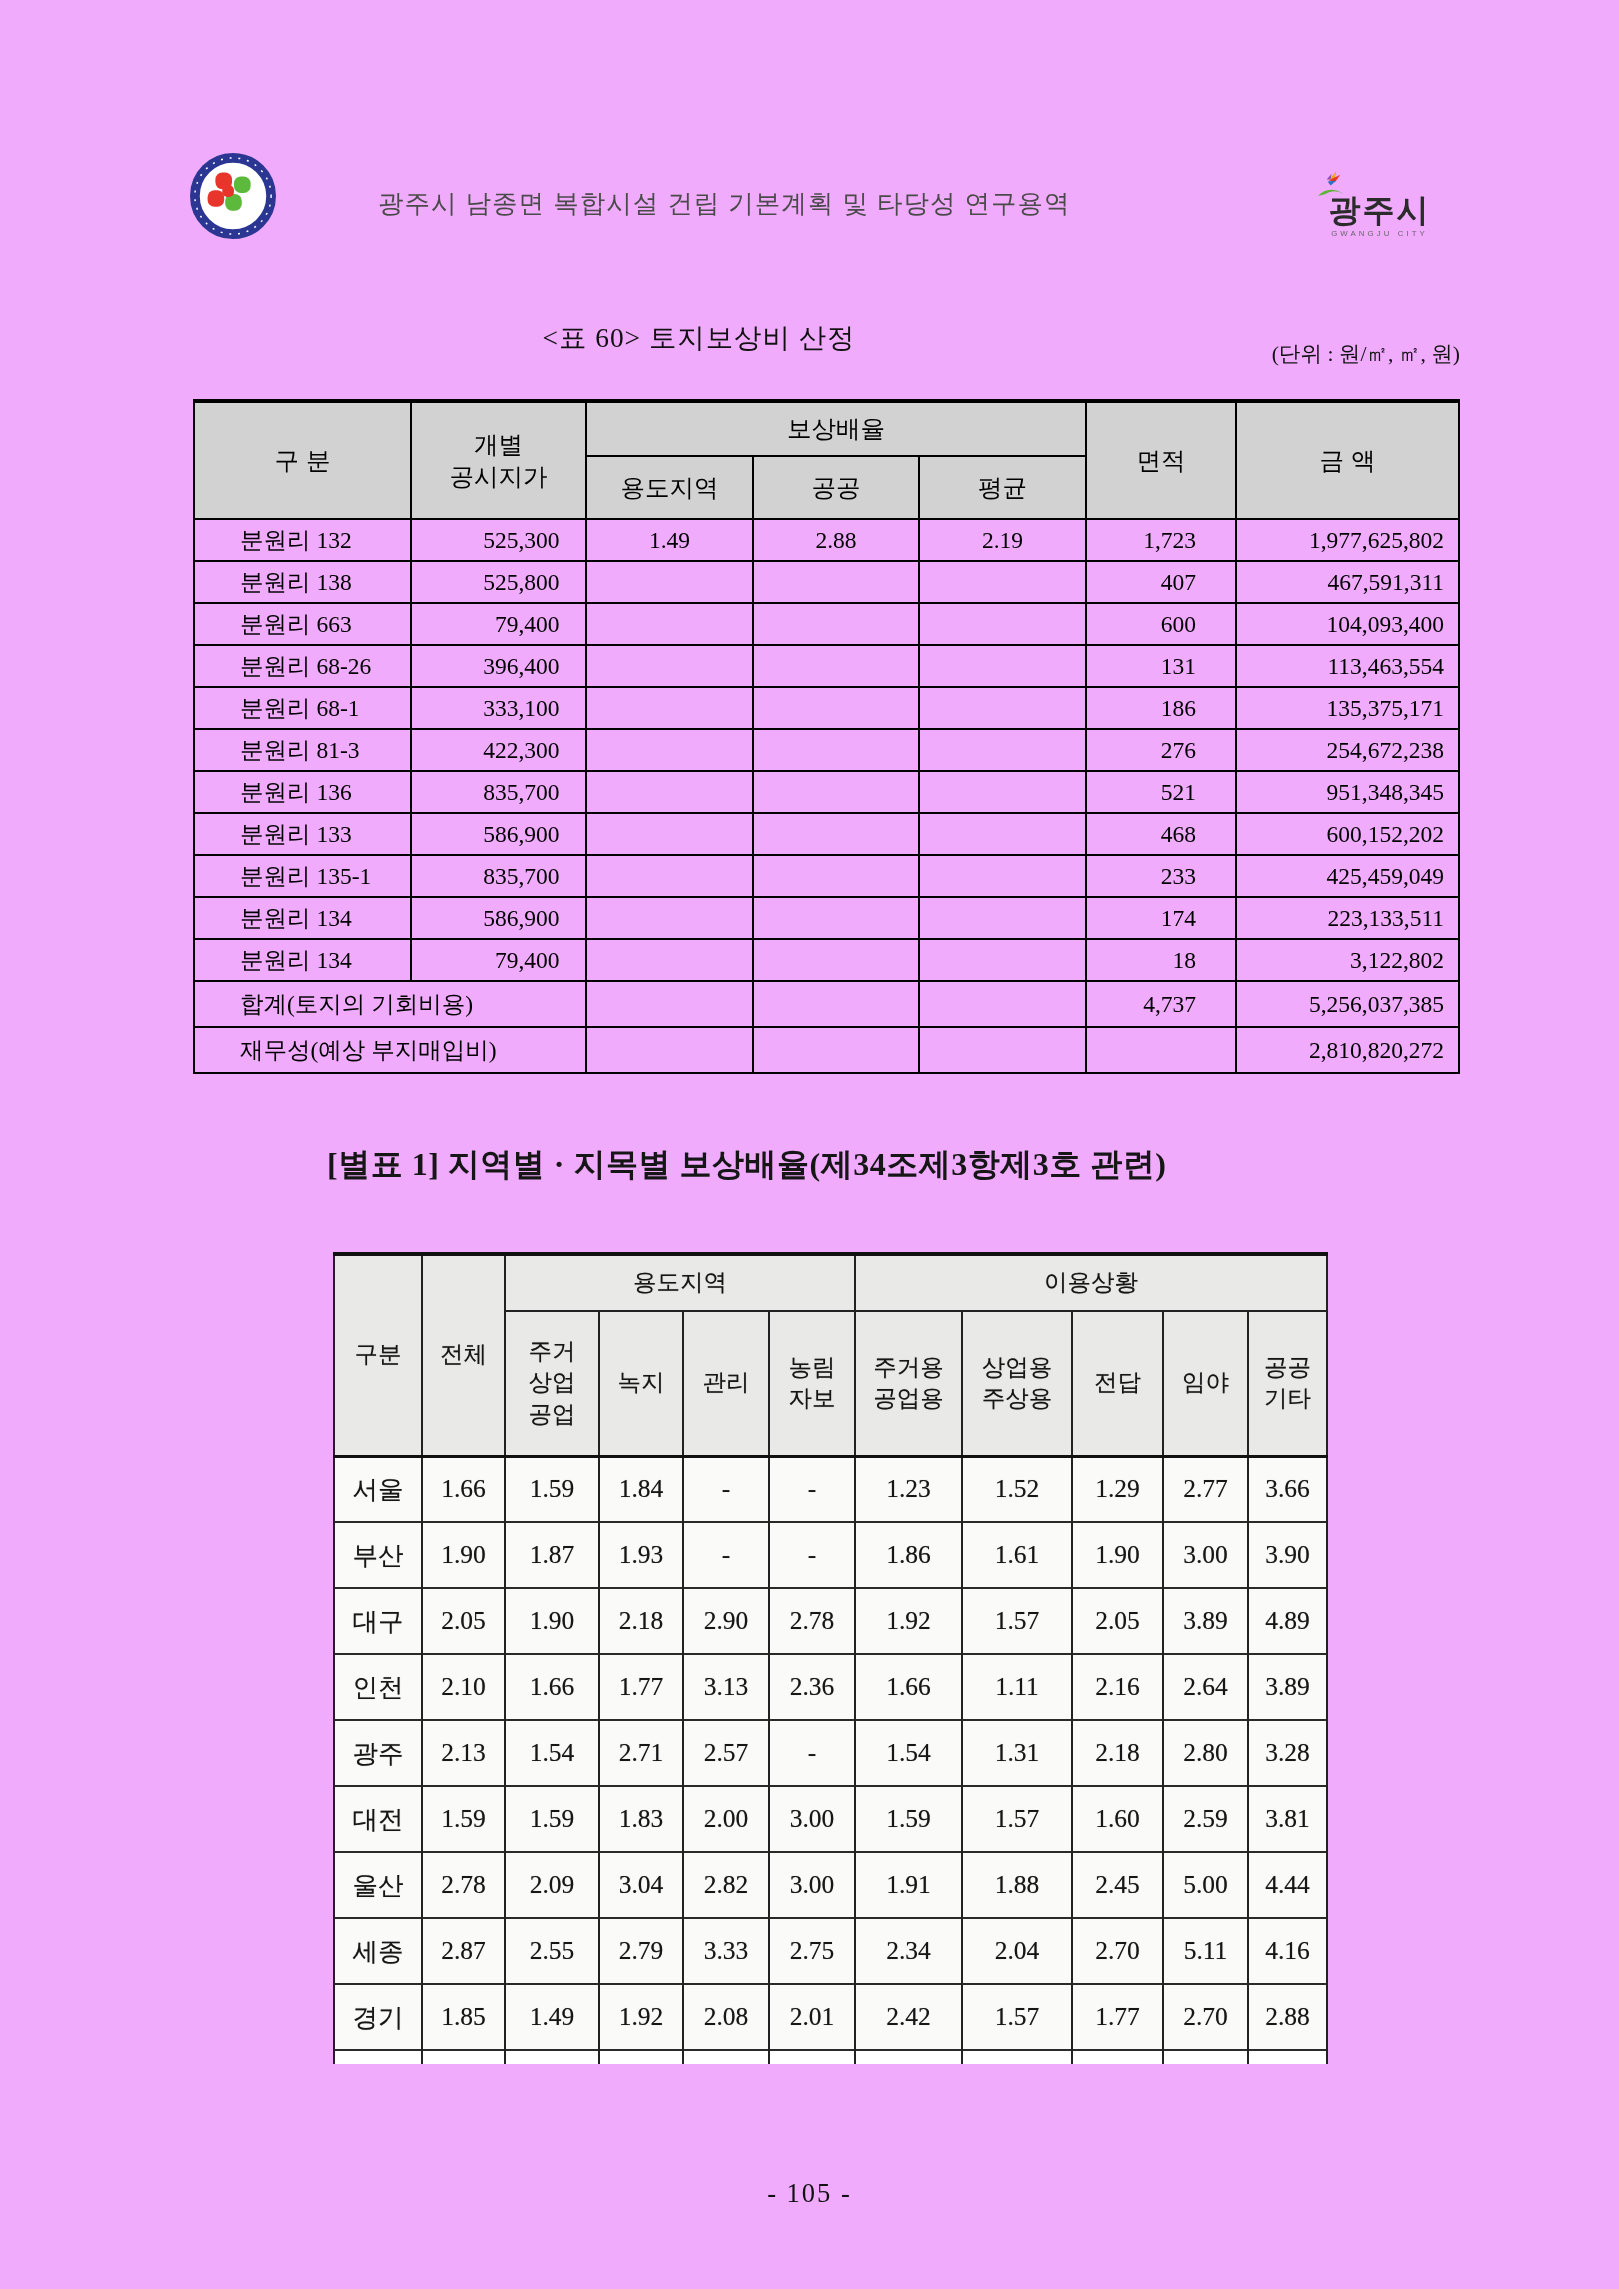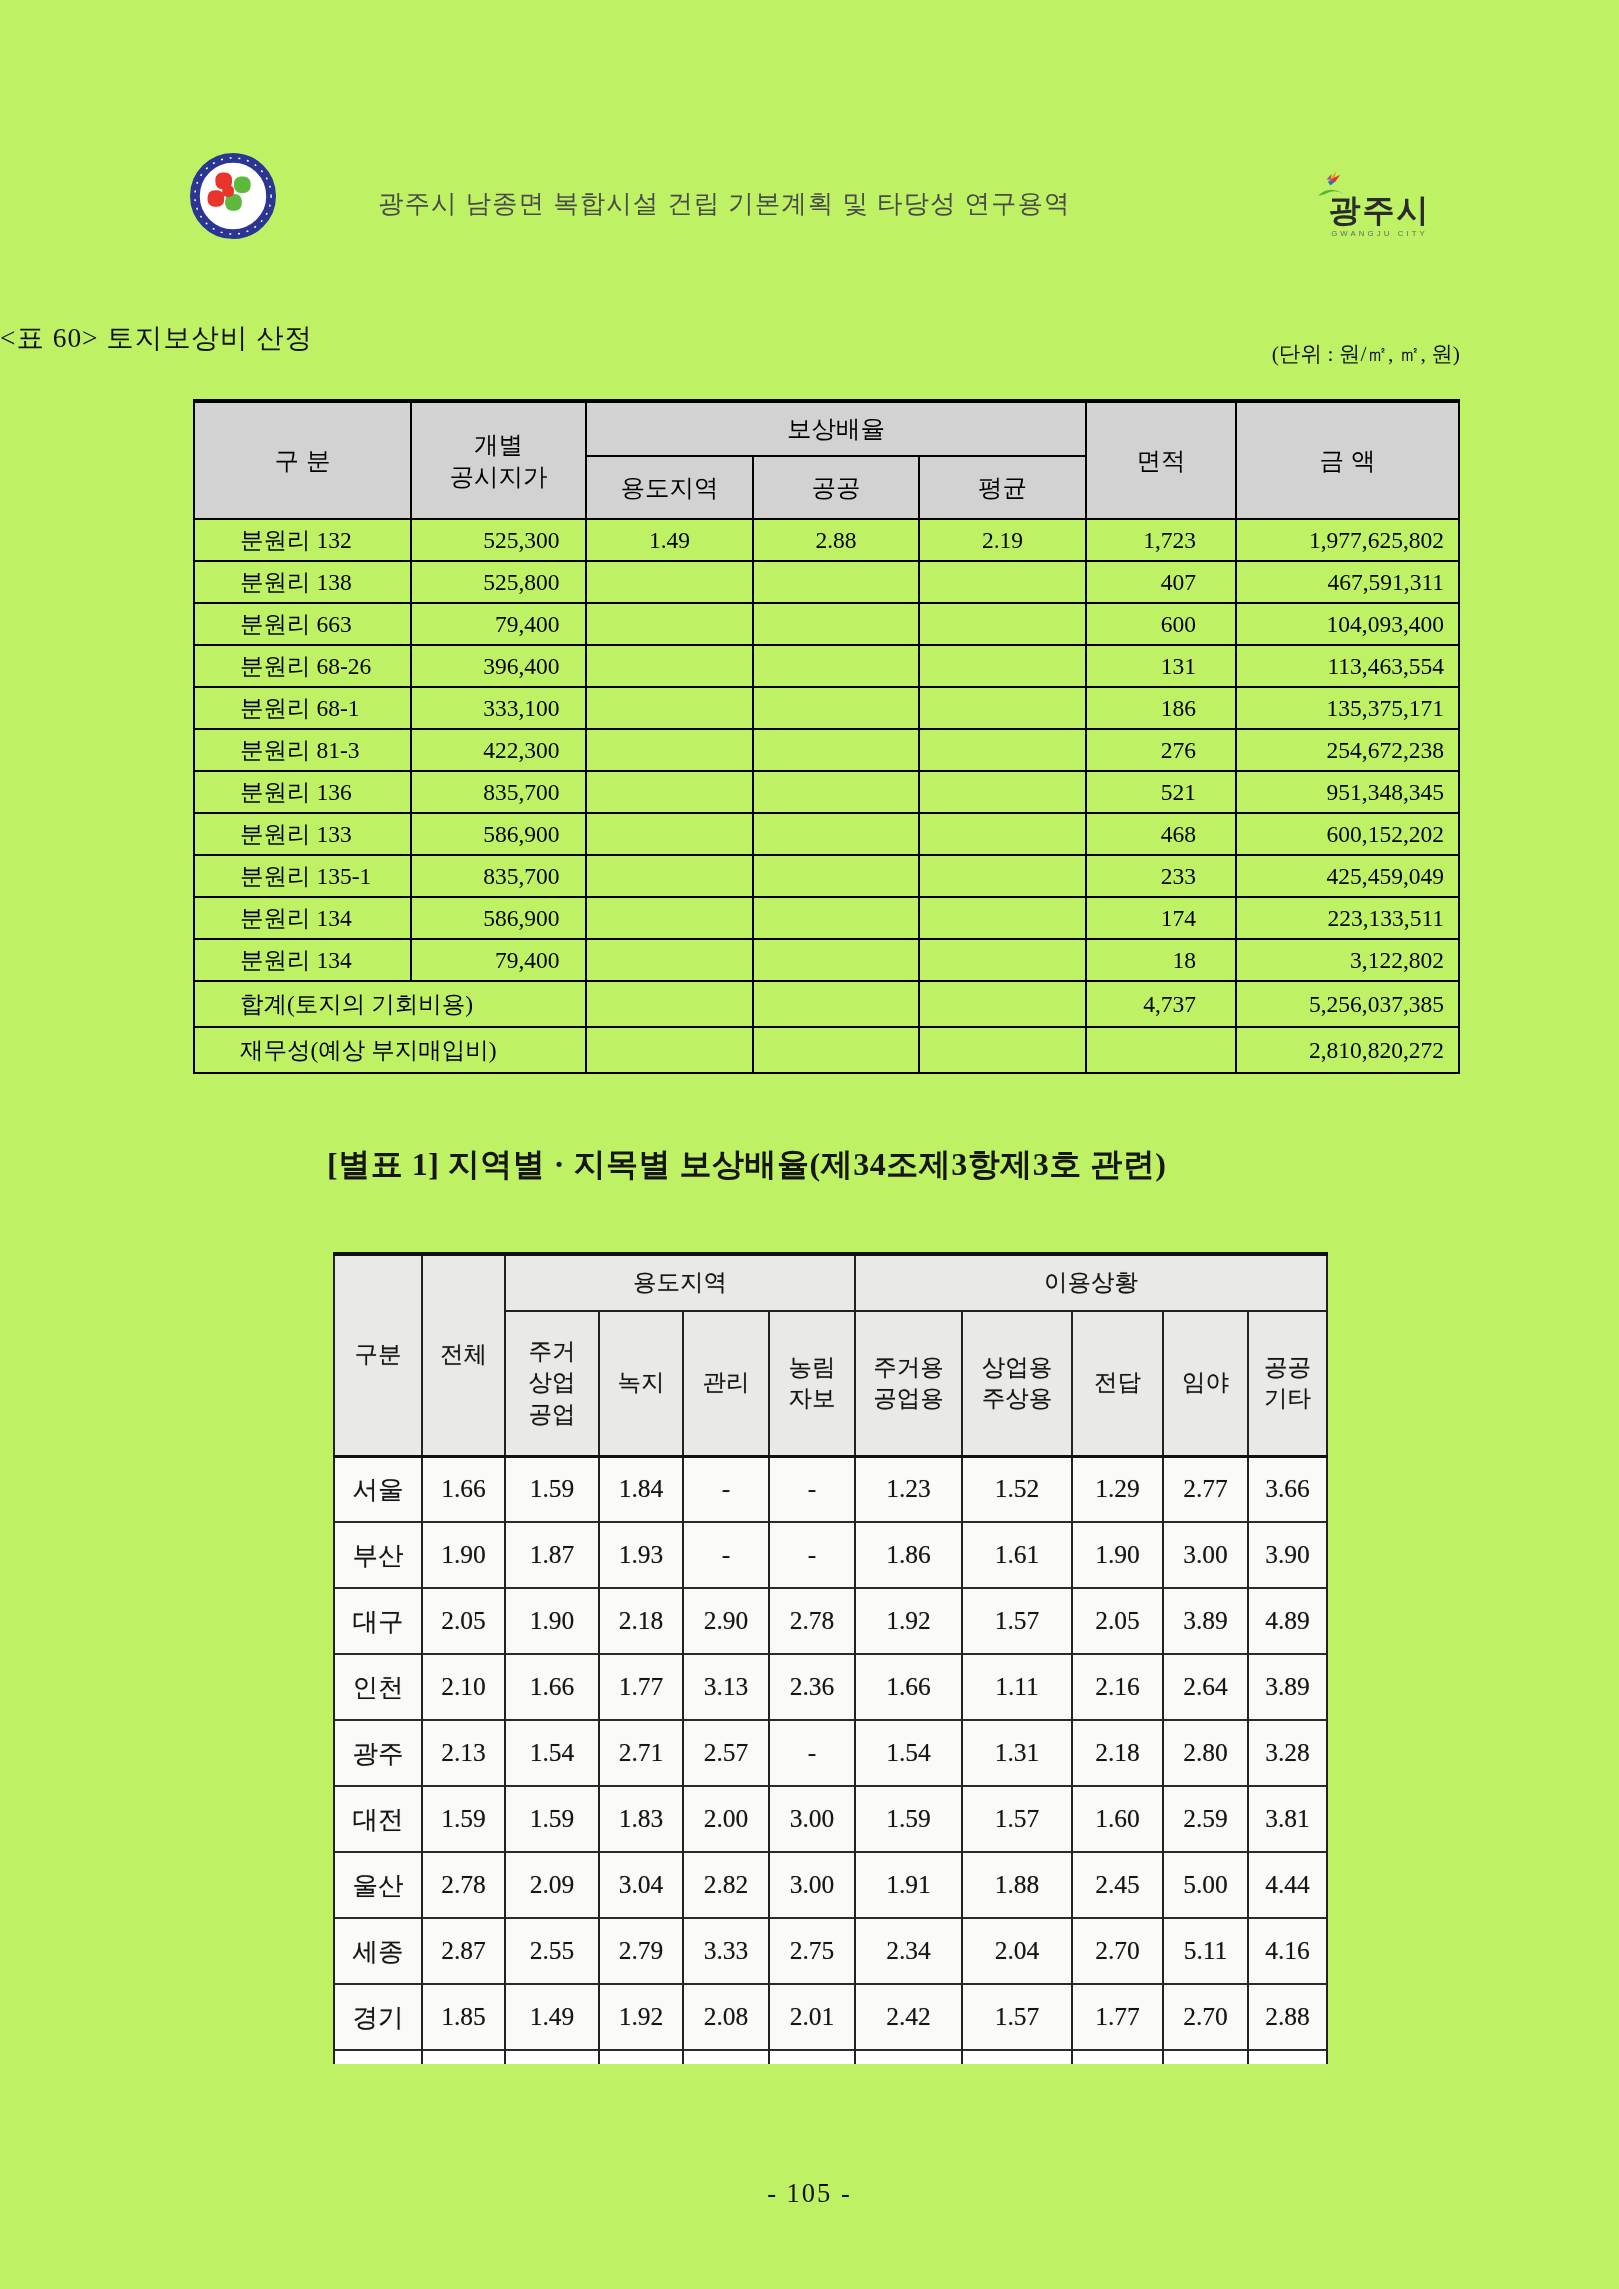--- a/index.html
+++ b/index.html
@@ -1,32 +1,32 @@
 <!DOCTYPE html>
 <html><head>
 <meta charset="utf-8">
 <style>
   html,body{margin:0;padding:0;background:#fff;}
-  .page{position:relative;width:1619px;height:2290px;background:#bef264;overflow:hidden;
+  .page{position:relative;width:1619px;height:2290px;background:#f0abfc;overflow:hidden;
         font-family:"Liberation Serif","DejaVu Serif",serif;color:#000;}
 
   
   .emblem{position:absolute;left:190px;top:153px;width:86px;height:86px;}
   .doc-title{position:absolute;left:378px;top:186px;width:745px;
              font-family:"Liberation Sans","DejaVu Sans",sans-serif;
              font-size:25.5px;letter-spacing:1px;color:#4a4a4a;white-space:nowrap;}
   .city-logo{position:absolute;left:1311px;top:167px;width:137px;text-align:center;}
   .city-logo .bird{display:block;margin-left:3.9px;}
   .city-logo .cname{font-family:"Liberation Sans","DejaVu Sans",sans-serif;
              font-weight:bold;font-size:32px;color:#2b2b2b;letter-spacing:2px;line-height:1;margin-top:-5.9px;}
   .city-logo .csub{font-family:"Liberation Sans","DejaVu Sans",sans-serif;
              font-size:7.8px;letter-spacing:3.1px;color:#666;margin-top:2.9px;}
 
   
-  .caption{position:absolute;left:0;top:320px;width:1398px;text-align:left;
+  .caption{position:absolute;left:0;top:320px;width:1398px;text-align:center;
            font-size:27.4px;color:#111;letter-spacing:1px;}
   .unit-note{position:absolute;top:339px;right:159px;font-size:21.6px;color:#111;}
 
   
   .t1{position:absolute;left:193px;top:399px;border-collapse:collapse;table-layout:fixed;
       width:1264px;font-size:23.5px;}
   .t1 th,.t1 td{border:2px solid #000;padding:0;overflow:hidden;}
   .t1 thead th{background:#d2d2d2;font-family:"Liberation Sans","DejaVu Sans",sans-serif;
       font-weight:400;font-size:24.5px;white-space:pre-line;line-height:1.3;text-align:center;}
   .t1 thead tr:first-child th{border-top:4.9px solid #000;}

